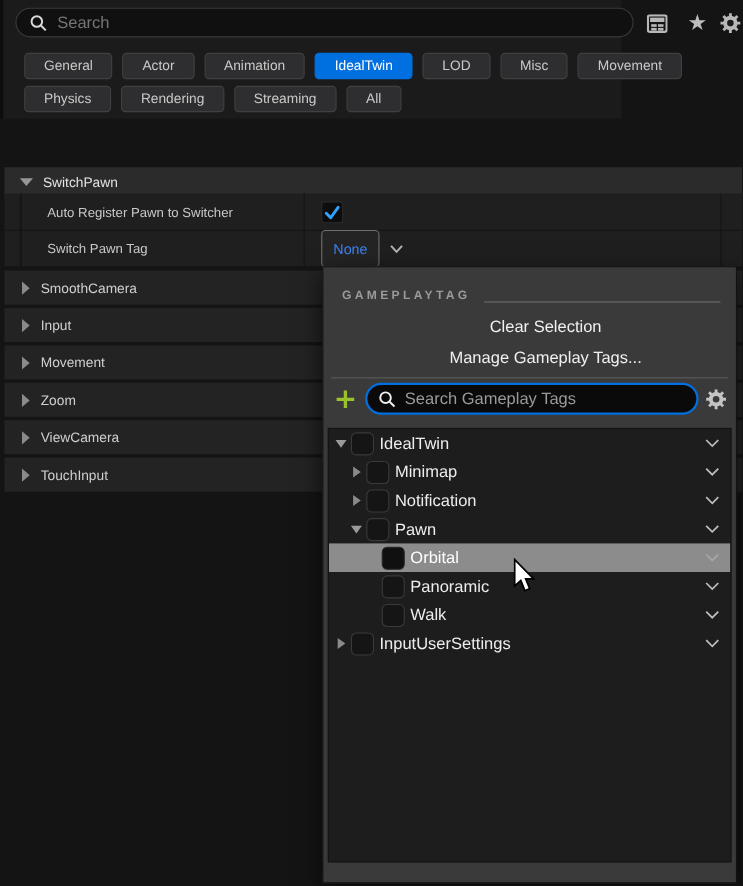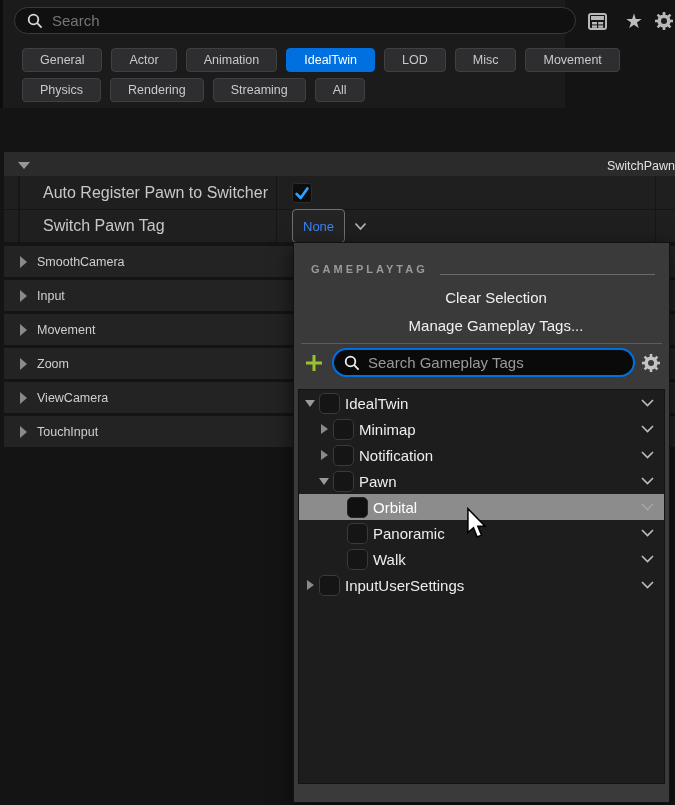--- a/index.html
+++ b/index.html
@@ -34,21 +34,21 @@
   .cat.bold .lbl { font-weight:bold; }
   .tri-down { width:0; height:0; border-left:6px solid transparent; border-right:6px solid transparent;
               border-top:7px solid #979797; }
   .tri-right { width:0; height:0; border-top:6px solid transparent; border-bottom:6px solid transparent;
                border-left:7px solid #8a8a8a; }
 
   .prop { position:absolute; left:4px; right:0; height:34px; background:#1f1f1f;
           border-bottom:1px solid #151515; display:flex; }
   .prop .gut { width:16px; border-right:2px solid #161616; }
   .prop .name { width:256px; display:flex; align-items:center; padding-left:23px;
-                color:#c8c8c8; font-size:16px; }
+                color:#c8c8c8; font-size:12px; }
   .prop .val { flex:1; border-left:1px solid #151515; display:flex; align-items:center;
                padding-left:15px; position:relative; }
   .prop .divR { position:absolute; left:378px; top:0; bottom:0; width:1px; background:#151515; }
 
   .pcheck { width:20px; height:20px; background:#0d0d0d; border:1px solid #2b2b2b;
             border-radius:3px; display:flex; align-items:center; justify-content:center; cursor:pointer; }
   .nonebtn { height:24px; padding:16px 10px; background:#242424; border:1px solid #6f6f6f;
              border-radius:4px; color:#3b82f6; font-size:13px; display:flex; align-items:center; cursor:pointer; }
 
   .colrow { position:absolute; left:4px; right:0; height:31px; background:#232323;
@@ -140,21 +140,21 @@
       <div class="chip">Movement</div>
     </div>
     <div class="chiprow" style="top:78px;">
       <div class="chip">Physics</div>
       <div class="chip">Rendering</div>
       <div class="chip">Streaming</div>
       <div class="chip">All</div>
     </div>
   </div>
 
-  <div class="cat" style="top:152px;justify-content:space-between;">
+  <div class="cat" style="top:152px;">
     <span class="tri-down"></span>
     <span class="lbl">SwitchPawn</span>
   </div>
 
   <div class="prop" style="top:176px;">
     <div class="gut"></div>
     <div class="name">Auto Register Pawn to Switcher</div>
     <div class="val">
       <span class="pcheck">
         <svg width="18" height="18" viewBox="0 0 20 20">

